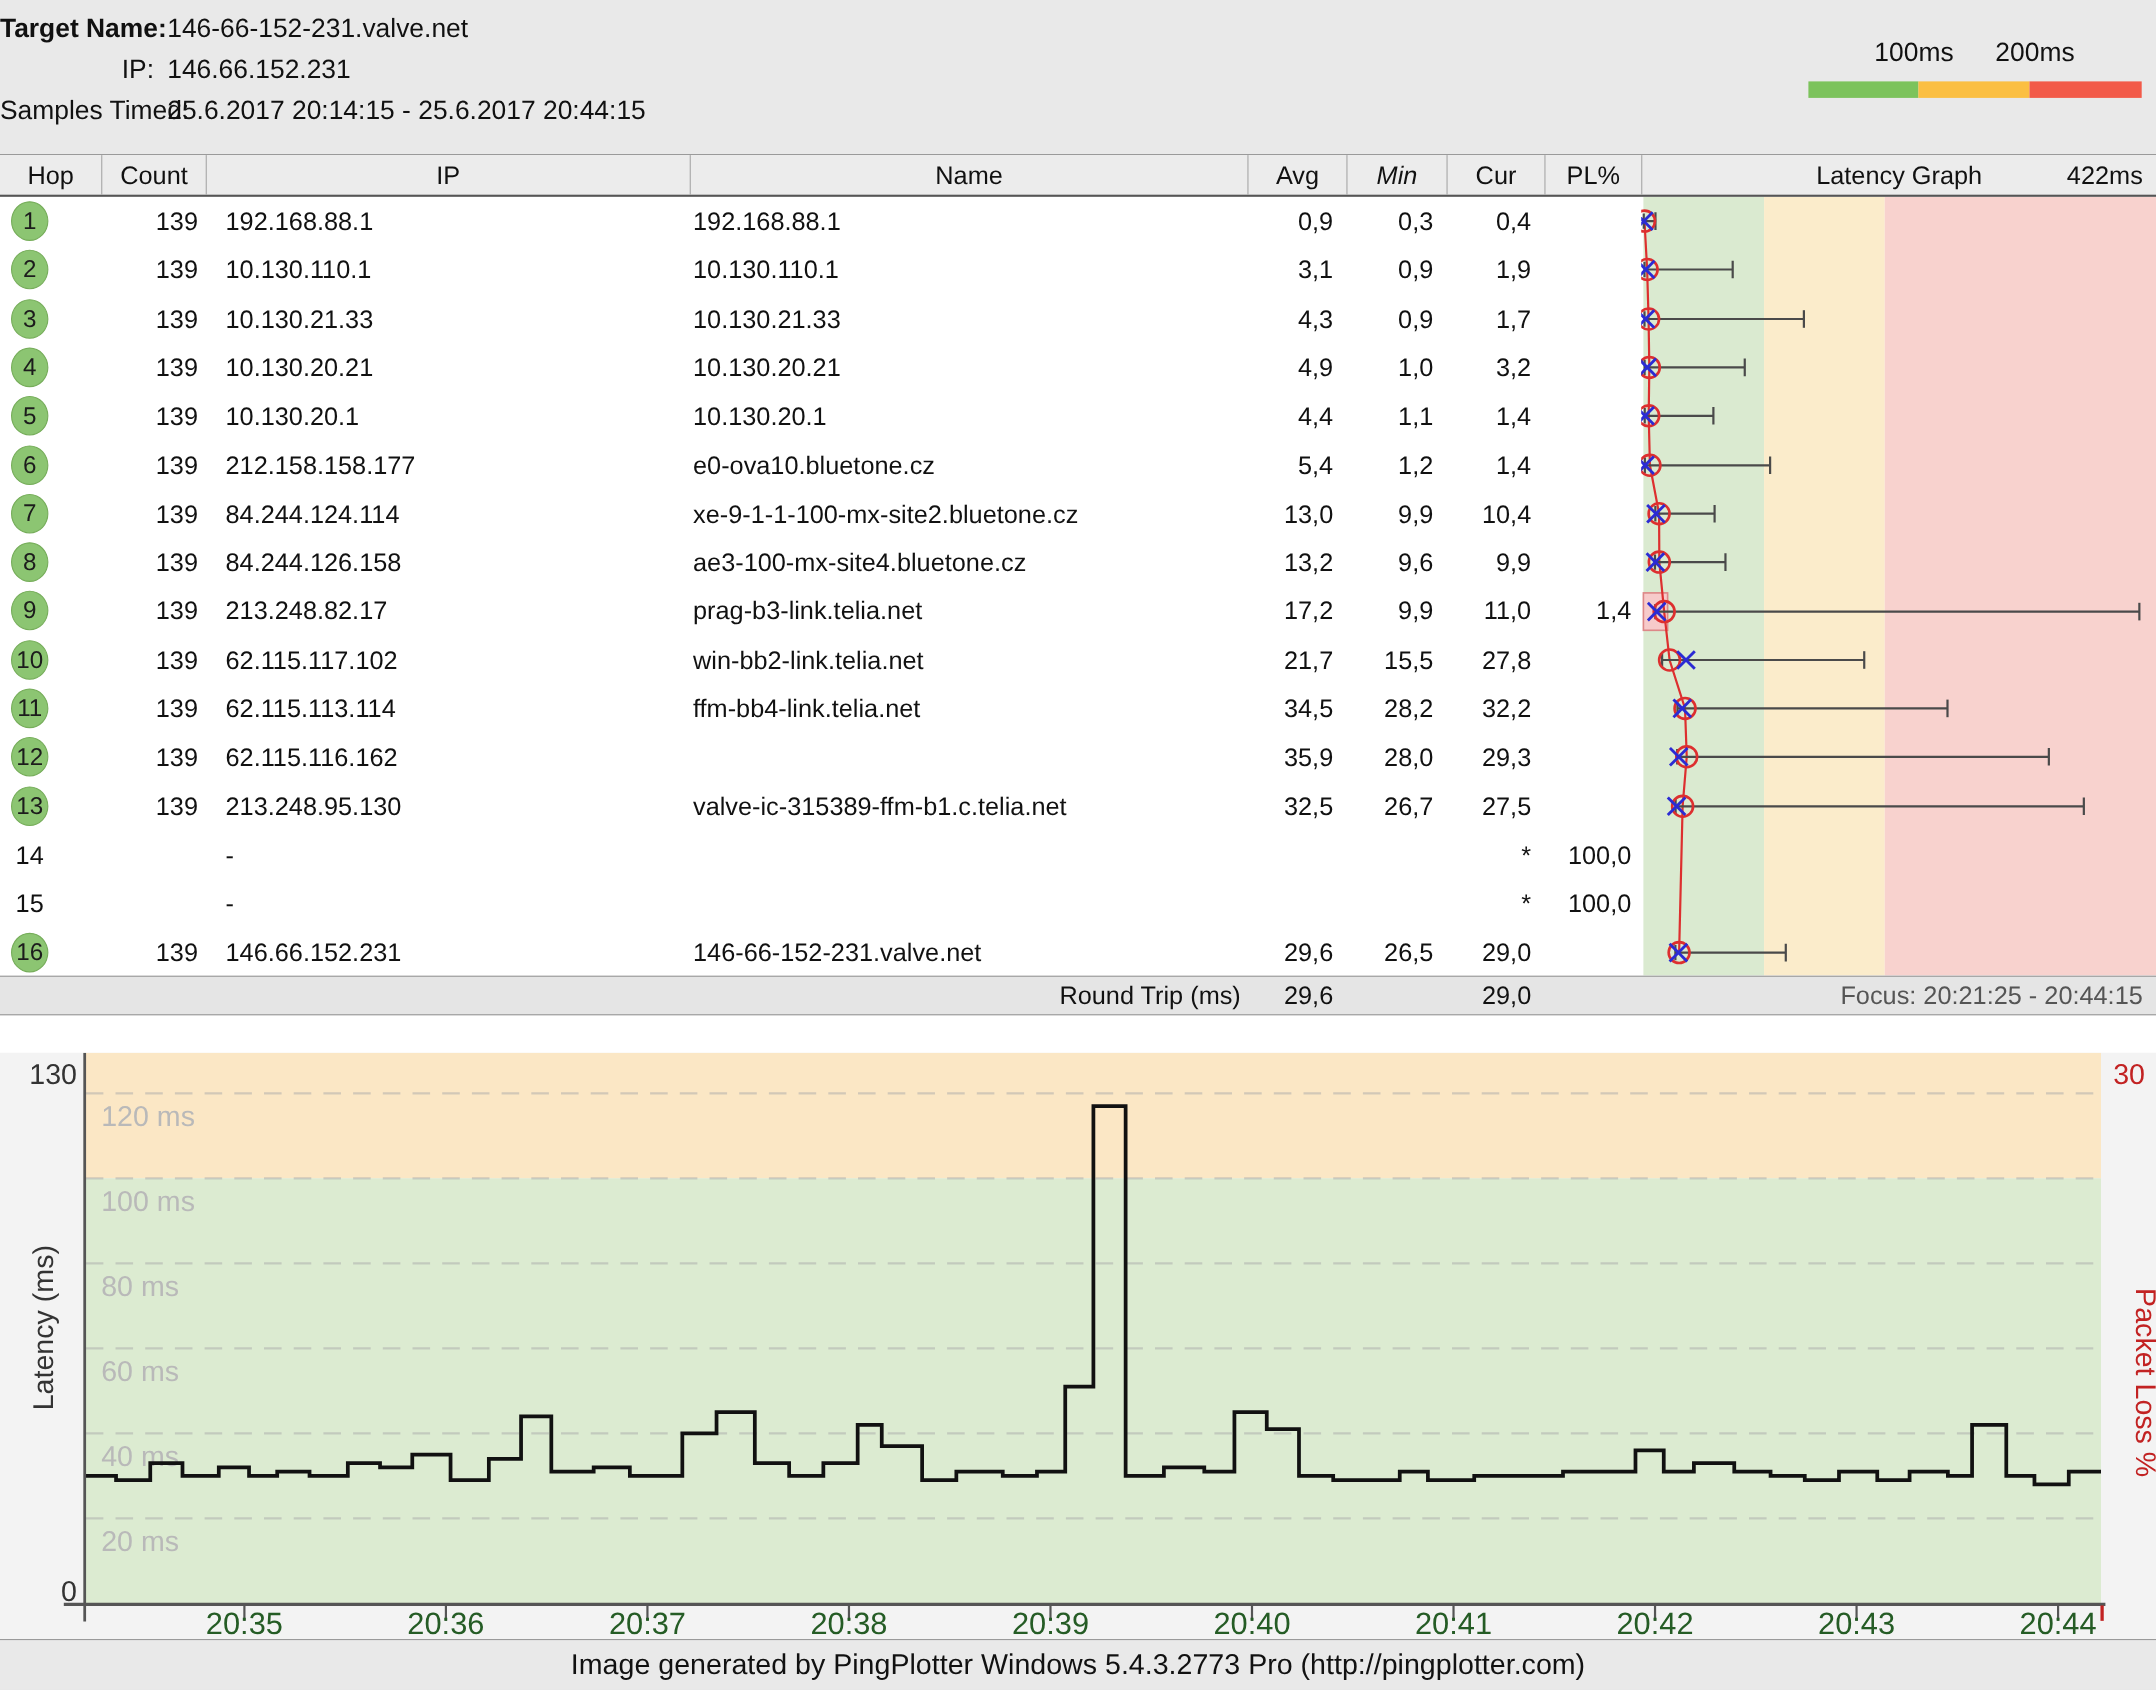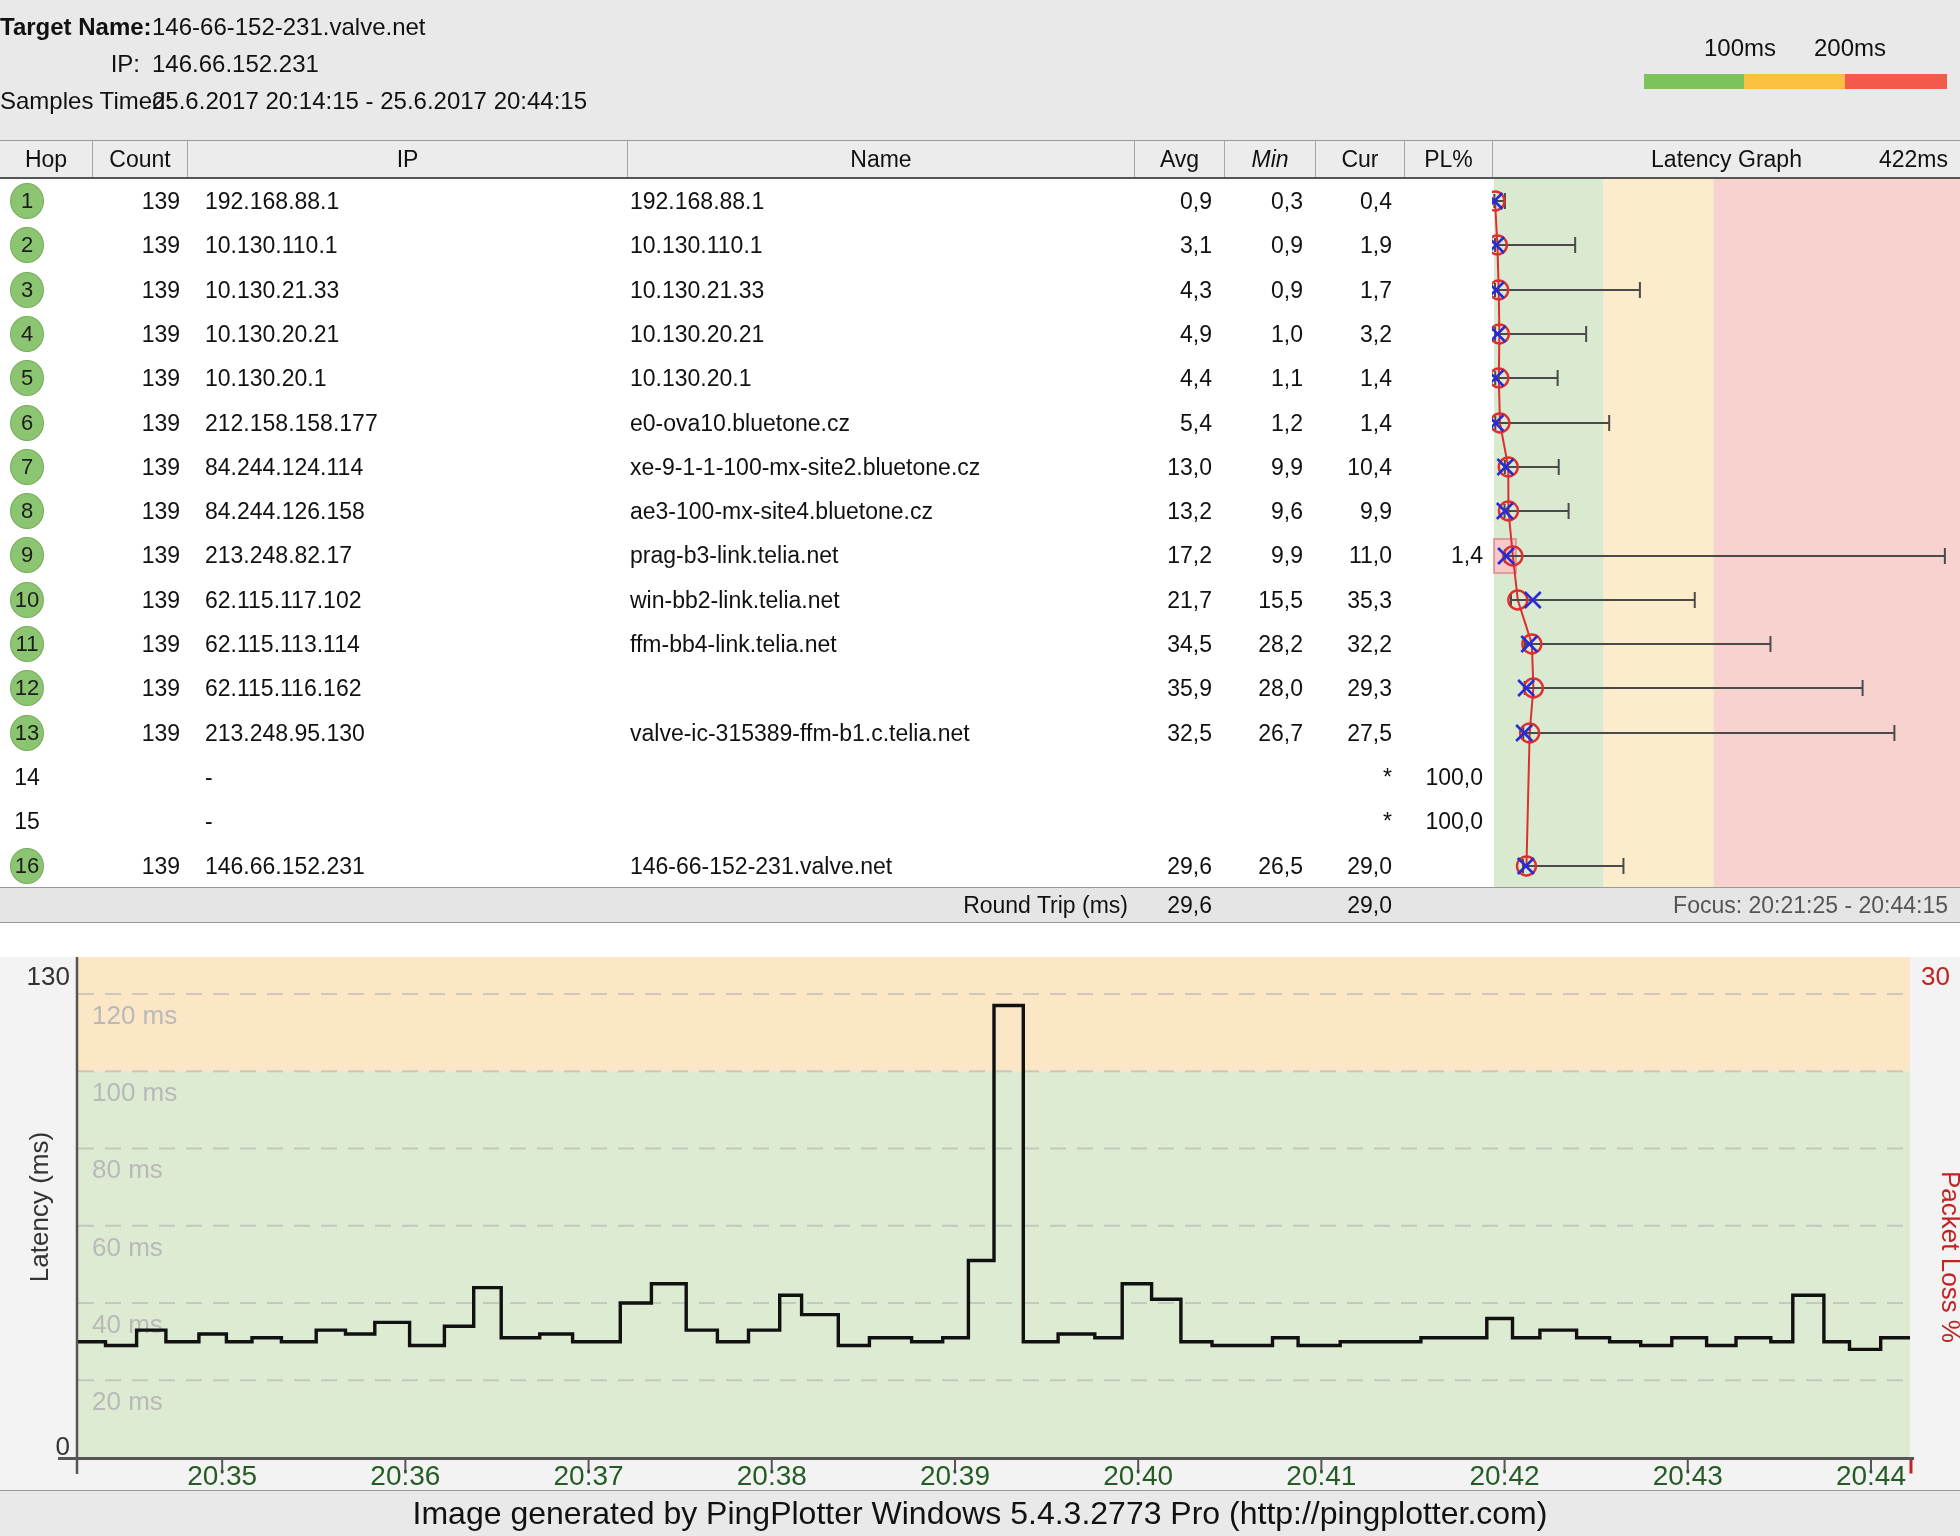--- a/index.html
+++ b/index.html
@@ -36,21 +36,21 @@
   
   #rt-strip{position:absolute;left:0;top:887px;width:1960px;height:34px;background:#e5e5e5;border-top:1px solid #999;border-bottom:1px solid #999;box-sizing:content-box;}
   .rt-cell{position:absolute;top:0;height:34px;line-height:34px;font-size:23px;white-space:nowrap;}
   
   #hop-strip{position:absolute;left:0;top:923px;width:1960px;height:34px;background:#f3f3f3;}
   .hs-text{position:absolute;top:0;height:34px;line-height:34px;font-size:24px;color:#3d3d3d;white-space:nowrap;}
   #lower-area{position:absolute;left:0;top:957px;width:1960px;height:533px;background:#f3f3f3;}
   #timeline-svg{position:absolute;left:0;top:0;}
   
   #footer{position:absolute;left:0;top:1490px;width:1960px;height:46px;background:#e9e9e9;border-top:1px solid #9a9a9a;
-          text-align:center;line-height:45px;font-size:32px;box-sizing:border-box;}
+          text-align:center;line-height:45px;font-size:26px;box-sizing:border-box;}
 </style>
 </head>
 <body>
 
 <div id="app">
 
   <div id="top-block">
     <div class="hdr-line hdr-label" style="top:12px;font-weight:bold;">Target Name:</div>
     <div class="hdr-line hdr-value" style="top:12px;">146-66-152-231.valve.net</div>
     <div class="hdr-line hdr-label" style="top:49px;">IP:</div>
@@ -171,21 +171,21 @@
         <div class="cell c-cur">11,0</div>
         <div class="cell c-pl">1,4</div>
       </div>
       <div class="trow" style="top: 399px;">
         <div class="hop-badge">10</div>
         <div class="cell c-count">139</div>
         <div class="cell c-ip">62.115.117.102</div>
         <div class="cell c-name">win-bb2-link.telia.net</div>
         <div class="cell c-avg">21,7</div>
         <div class="cell c-min">15,5</div>
-        <div class="cell c-cur">35,3</div>
+        <div class="cell c-cur">27,8</div>
         <div class="cell c-pl"></div>
       </div>
       <div class="trow" style="top: 443px;">
         <div class="hop-badge">11</div>
         <div class="cell c-count">139</div>
         <div class="cell c-ip">62.115.113.114</div>
         <div class="cell c-name">ffm-bb4-link.telia.net</div>
         <div class="cell c-avg">34,5</div>
         <div class="cell c-min">28,2</div>
         <div class="cell c-cur">32,2</div>

